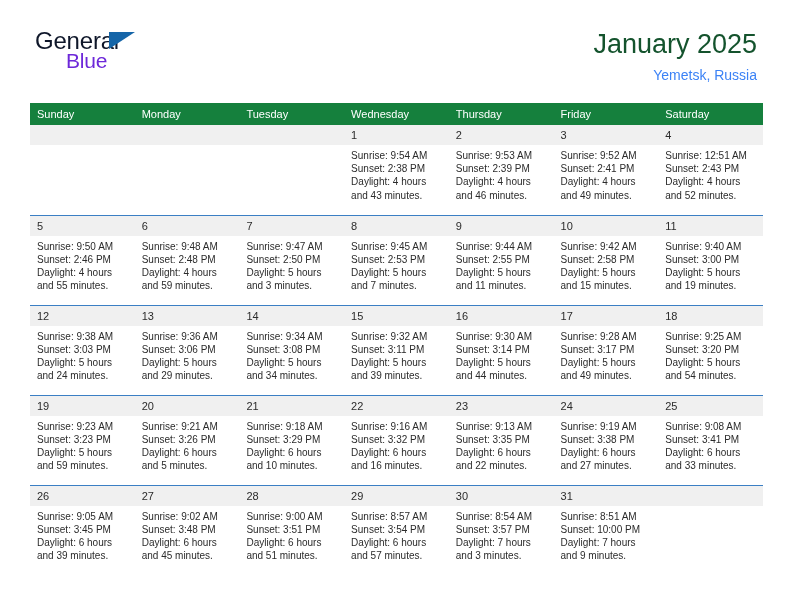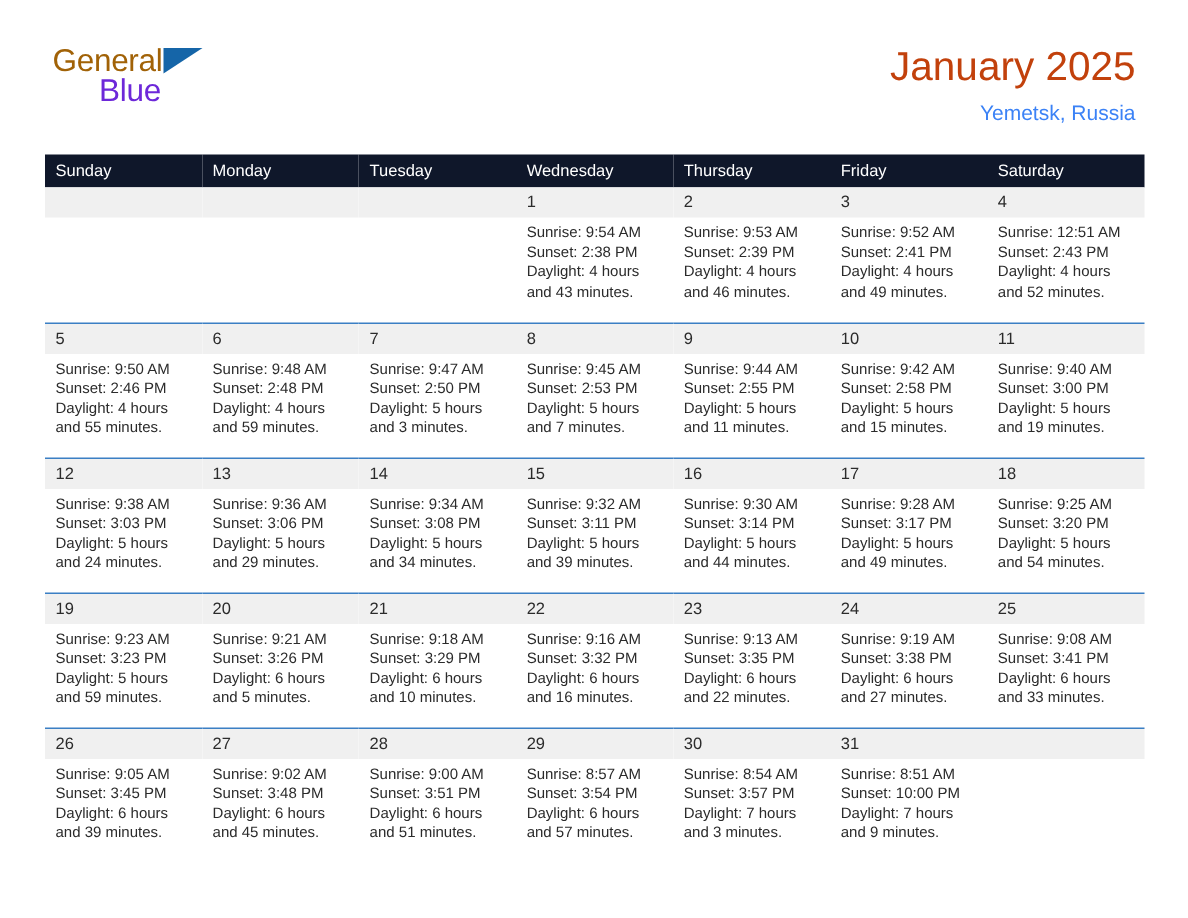--- a/index.html
+++ b/index.html
@@ -27,22 +27,22 @@
     align-items: flex-start;
     justify-content: space-between;
   }
   .brand {
     position: relative;
     width: 120px;
     height: 48px;
     padding-top: 2px;
   }
   .brand-general {
-    font-size: 21px;
-    color: #a16207;
+    font-size: 24px;
+    color: #0f172a;
     letter-spacing: -0.2px;
     line-height: 22px;
     display: block;
   }
   .brand-blue {
     font-size: 21px;
     color: #6d28d9;
     letter-spacing: -0.2px;
     line-height: 22px;
     display: block;
@@ -56,21 +56,21 @@
     width: 0; height: 0;
     border-left: 26px solid #1565a8;
     border-bottom: 17px solid transparent;
   }
   .title-block {
     text-align: right;
     padding-top: 0px;
   }
   .cal-title {
     font-size: 27px;
-    color: #c2410c;
+    color: #14532d;
     line-height: 32px;
     font-weight: normal;
     letter-spacing: 0px;
   }
   .cal-subtitle {
     font-size: 14px;
     color: #3b82f6;
     line-height: 20px;
     margin-top: 5px;
   }
@@ -78,21 +78,21 @@
   
   .cal {
     position: absolute;
     left: 30px;
     top: 103px;
     width: 733px;
     border-collapse: collapse;
     table-layout: fixed;
   }
   .cal th {
-    background: #0f172a;
+    background: #15803d;
     color: #ffffff;
     font-size: 11px;
     font-weight: normal;
     text-align: left;
     padding: 5px 0 5px 7px;
     height: 21px;
     border: none;
   }
   .cal td {
     vertical-align: top;

